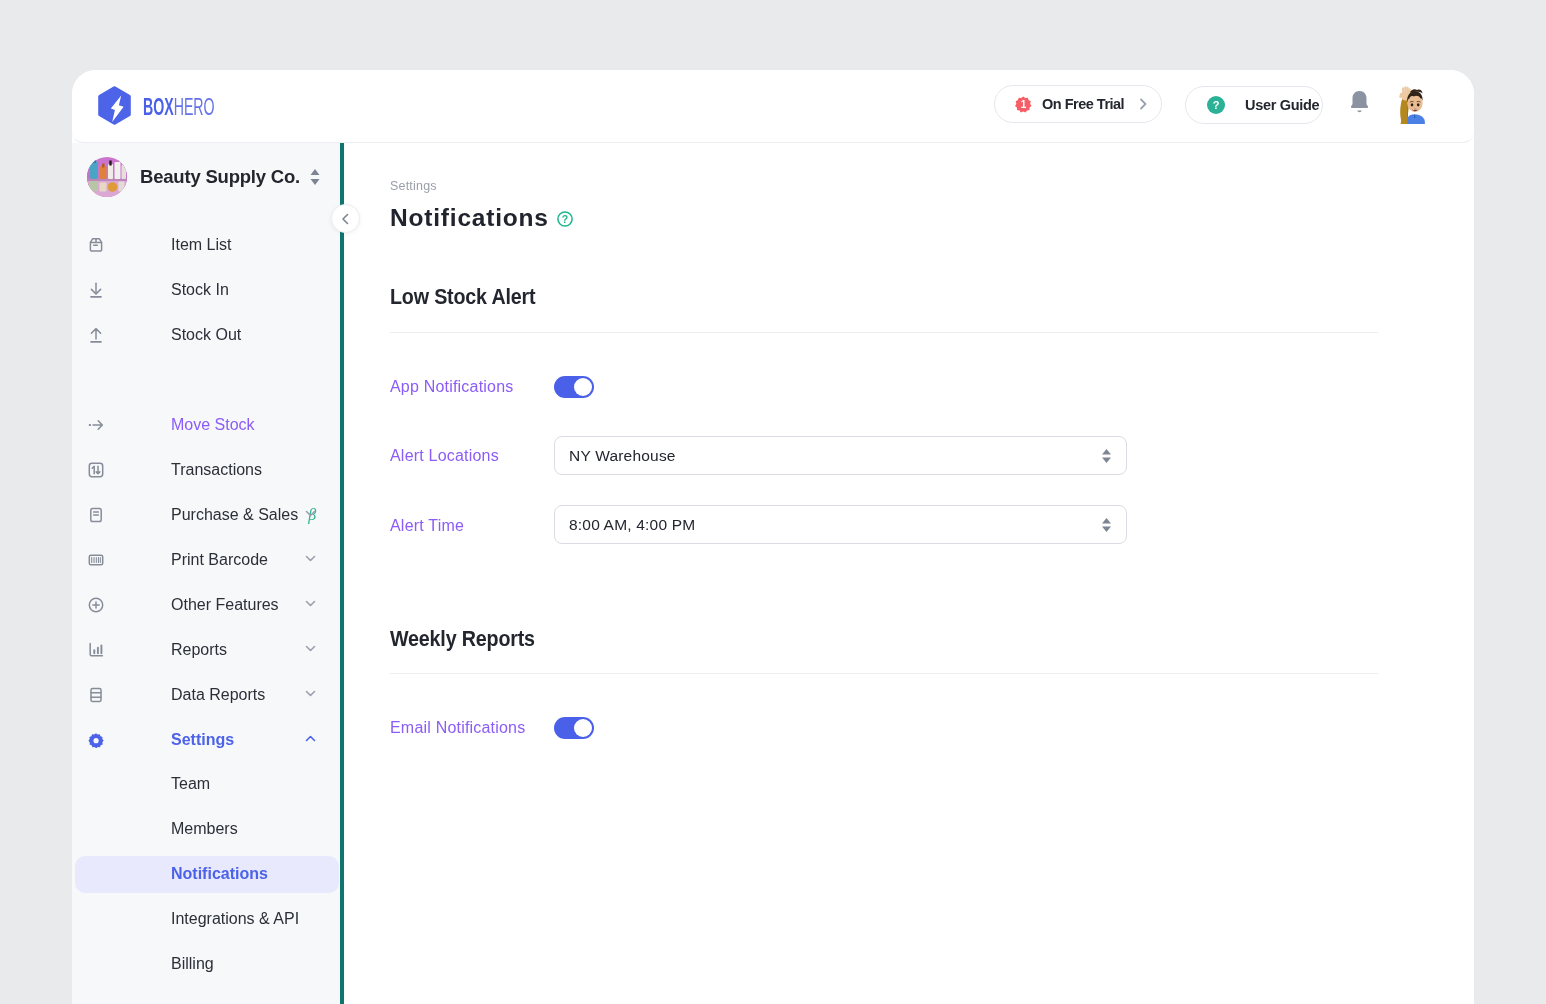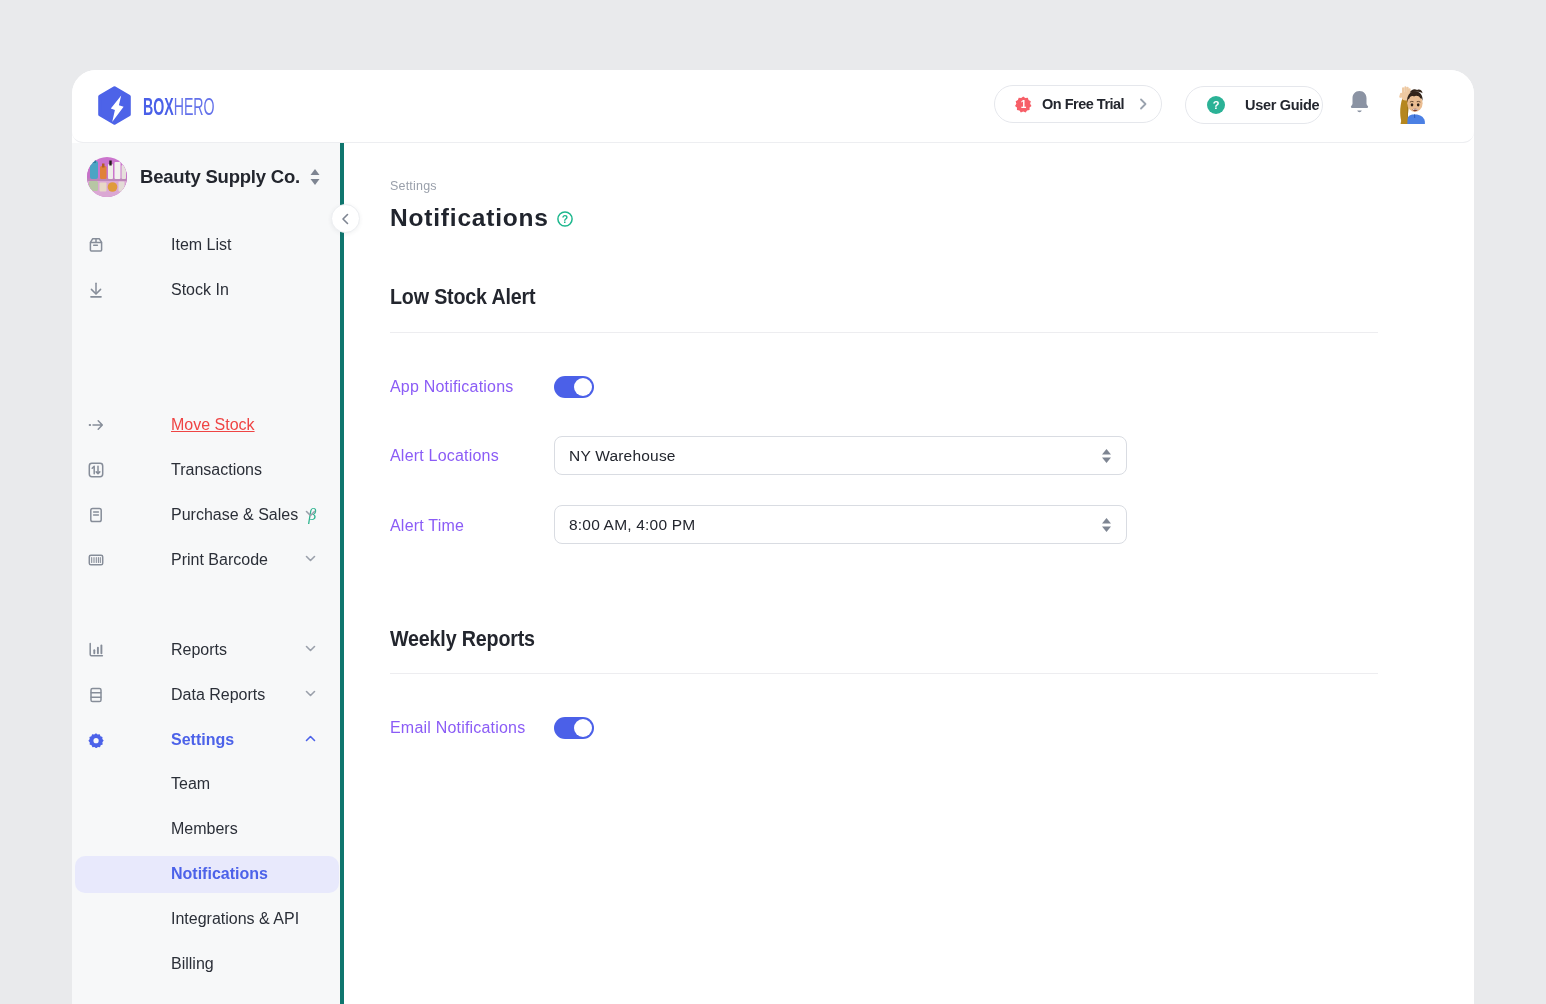--- a/index.html
+++ b/index.html
@@ -139,28 +139,37 @@
     <div class="nav" style="top:129px">
         <span class="ic">
           <svg width="16" height="16" viewBox="0 0 16 16">
             <path d="M8 1.2 L8 11.6" stroke="#868d99" stroke-width="1.5" fill="none" stroke-linecap="round" stroke-linejoin="round"></path>
             <path d="M3.4 7.4 L8 12 L12.6 7.4" stroke="#868d99" stroke-width="1.5" fill="none" stroke-linecap="round" stroke-linejoin="round"></path>
             <path d="M3 14.8 L13 14.8" stroke="#868d99" stroke-width="1.7" fill="none" stroke-linecap="round"></path>
           </svg>
         </span>
         <span class="lb" style="color:#2b2f38;">Stock In</span>
       </div>
+    <div class="nav" style="top:174px">
+        <span class="ic">
+          <svg width="16" height="16" viewBox="0 0 16 16">
+            <path d="M8 12 L8 1.6 M3.4 6.2 L8 1.6 L12.6 6.2" stroke="#868d99" stroke-width="1.5" fill="none" stroke-linecap="round" stroke-linejoin="round"></path>
+            <path d="M3 14.8 L13 14.8" stroke="#868d99" stroke-width="1.7" fill="none" stroke-linecap="round"></path>
+          </svg>
+        </span>
+        <span class="lb" style="color:#2b2f38;">Stock Out</span>
+      </div>
     <div class="nav" style="top:264px">
         <span class="ic">
           <svg width="16" height="16" viewBox="0 0 16 16">
             <path d="M1.6 8 L2.2 8" stroke="#868d99" stroke-width="1.8" fill="none" stroke-linecap="round"></path>
             <path d="M5 8 L14 8 M10.2 3.8 L14.3 8 L10.2 12.2" stroke="#868d99" stroke-width="1.5" fill="none" stroke-linecap="round" stroke-linejoin="round"></path>
           </svg>
         </span>
-        <span class="lb" style="color:#ef4444;text-decoration:underline;">Move Stock</span>
+        <span class="lb" style="color:#8b5cf6;">Move Stock</span>
       </div>
     <div class="nav" style="top:309px">
         <span class="ic">
           <svg width="16" height="16" viewBox="0 0 16 16">
             <rect x="1.3" y="1.3" width="13.4" height="13.4" rx="2.6" stroke="#868d99" stroke-width="1.5" fill="none" stroke-linecap="round" stroke-linejoin="round"></rect>
             <path d="M4.2 6.2 L6.2 4.2 L6.2 11.8" stroke="#868d99" stroke-width="1.5" fill="none" stroke-linecap="round" stroke-linejoin="round"></path>
             <path d="M10 4.2 L10 11.6 M8.2 9.9 L10 11.7 L11.8 9.9" stroke="#868d99" stroke-width="1.5" fill="none" stroke-linecap="round" stroke-linejoin="round"></path>
           </svg>
         </span>
         <span class="lb" style="color:#2b2f38;">Transactions</span>
@@ -178,20 +187,32 @@
           </svg></span>
       </div>
     <div class="nav" style="top:399px">
         <span class="ic">
           <svg width="16" height="16" viewBox="0 0 16 16">
             <rect x="1.3" y="3.2" width="13.4" height="9.6" rx="1.6" stroke="#868d99" stroke-width="1.5" fill="none" stroke-linecap="round" stroke-linejoin="round"></rect>
             <path d="M3.7 5.5 L3.7 10.5 M6 5.5 L6 10.5 M8.3 5.5 L8.3 10.5 M10.4 5.5 L10.4 10.5 M12.3 5.5 L12.3 10.5" stroke="#868d99" stroke-width="1.1" fill="none" stroke-linecap="round"></path>
           </svg>
         </span>
         <span class="lb" style="color:#2b2f38;">Print Barcode</span>
+        <span class="chev"><svg width="13" height="13" viewBox="0 0 13 13">
+            <path d="M2.5 4.5 L6.5 8.5 L10.5 4.5" fill="none" stroke="#9aa0ab" stroke-width="1.6" stroke-linecap="round" stroke-linejoin="round"></path>
+          </svg></span>
+      </div>
+    <div class="nav" style="top:444px">
+        <span class="ic">
+          <svg width="16" height="16" viewBox="0 0 16 16">
+            <circle cx="8" cy="8" r="6.7" stroke="#868d99" stroke-width="1.5" fill="none" stroke-linecap="round" stroke-linejoin="round"></circle>
+            <path d="M8 4.9 L8 11.1 M4.9 8 L11.1 8" stroke="#868d99" stroke-width="1.5" fill="none" stroke-linecap="round" stroke-linejoin="round"></path>
+          </svg>
+        </span>
+        <span class="lb" style="color:#2b2f38;">Other Features</span>
         <span class="chev"><svg width="13" height="13" viewBox="0 0 13 13">
             <path d="M2.5 4.5 L6.5 8.5 L10.5 4.5" fill="none" stroke="#9aa0ab" stroke-width="1.6" stroke-linecap="round" stroke-linejoin="round"></path>
           </svg></span>
       </div>
     <div class="nav" style="top:489px">
         <span class="ic">
           <svg width="16" height="16" viewBox="0 0 16 16">
             <path d="M2.2 1.6 L2.2 12.6 Q2.2 13.8 3.4 13.8 L14.4 13.8" stroke="#868d99" stroke-width="1.5" fill="none" stroke-linecap="round" stroke-linejoin="round"></path>
             <path d="M6.3 8.3 L6.3 11.2" stroke="#868d99" stroke-width="1.9" fill="none" stroke-linecap="round"></path>
             <path d="M9.9 5.8 L9.9 11.2" stroke="#868d99" stroke-width="1.9" fill="none" stroke-linecap="round"></path>

